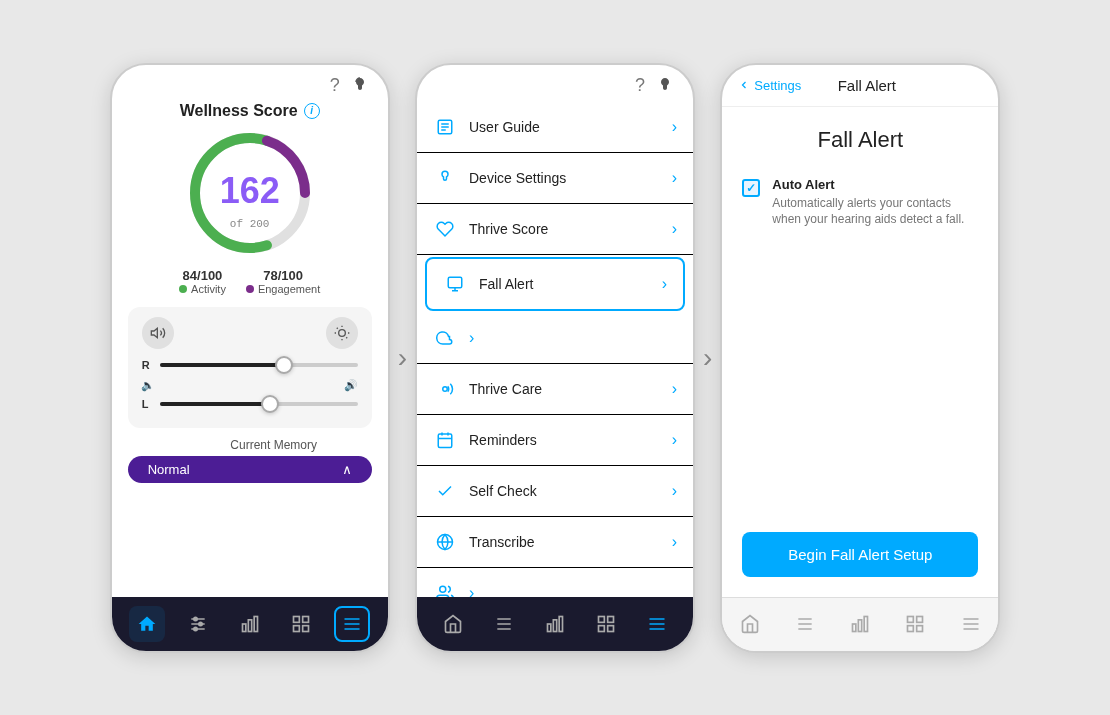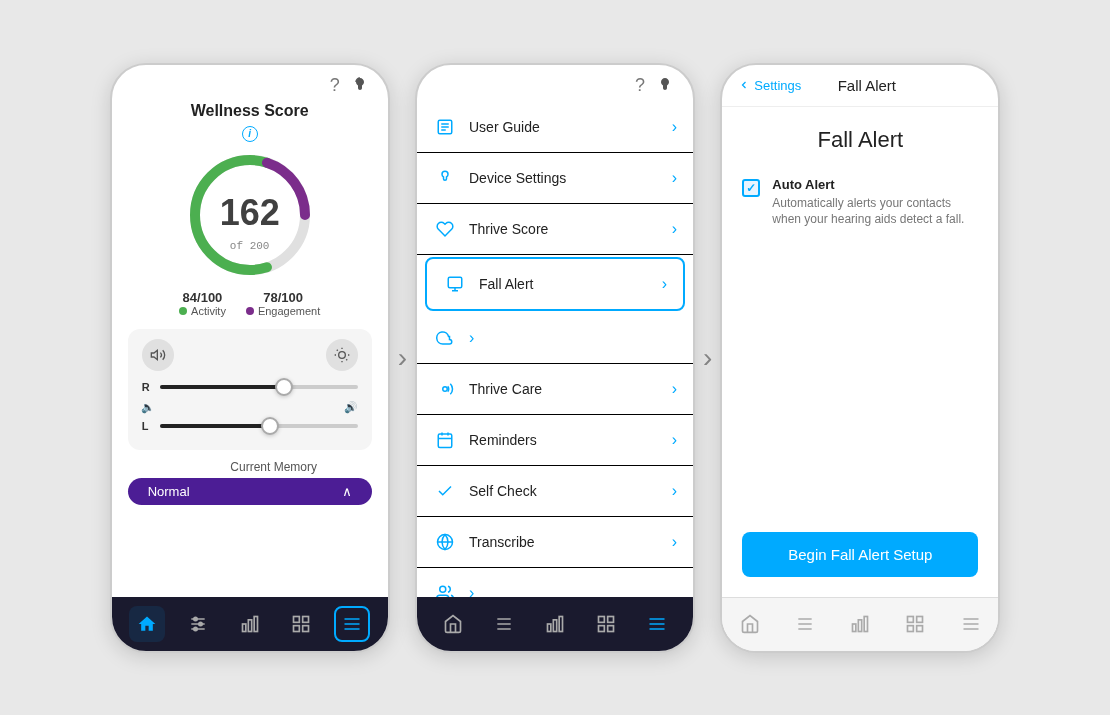--- a/index.html
+++ b/index.html
@@ -54,21 +54,20 @@
     }
 
     .wellness-score-title {
       display: flex;
       align-items: center;
       gap: 6px;
       font-size: 16px;
       font-weight: 600;
       color: #222;
       margin-bottom: 8px;
-      flex-direction: column;
     }
 
     .info-icon {
       width: 16px;
       height: 16px;
       border: 1.5px solid #00aaff;
       border-radius: 50%;
       display: inline-flex;
       align-items: center;
       justify-content: center;
@@ -90,21 +89,21 @@
       top: 0; left: 0;
     }
 
     .score-number {
       position: absolute;
       top: 50%;
       left: 50%;
       transform: translate(-50%, -55%);
       font-size: 36px;
       font-weight: 700;
-      color: #404040;
+      color: #8b5cf6;
       text-align: center;
     }
 
     .score-of {
       position: absolute;
       bottom: 28px;
       left: 50%;
       transform: translateX(-50%);
       font-size: 11px;
       color: #888;

